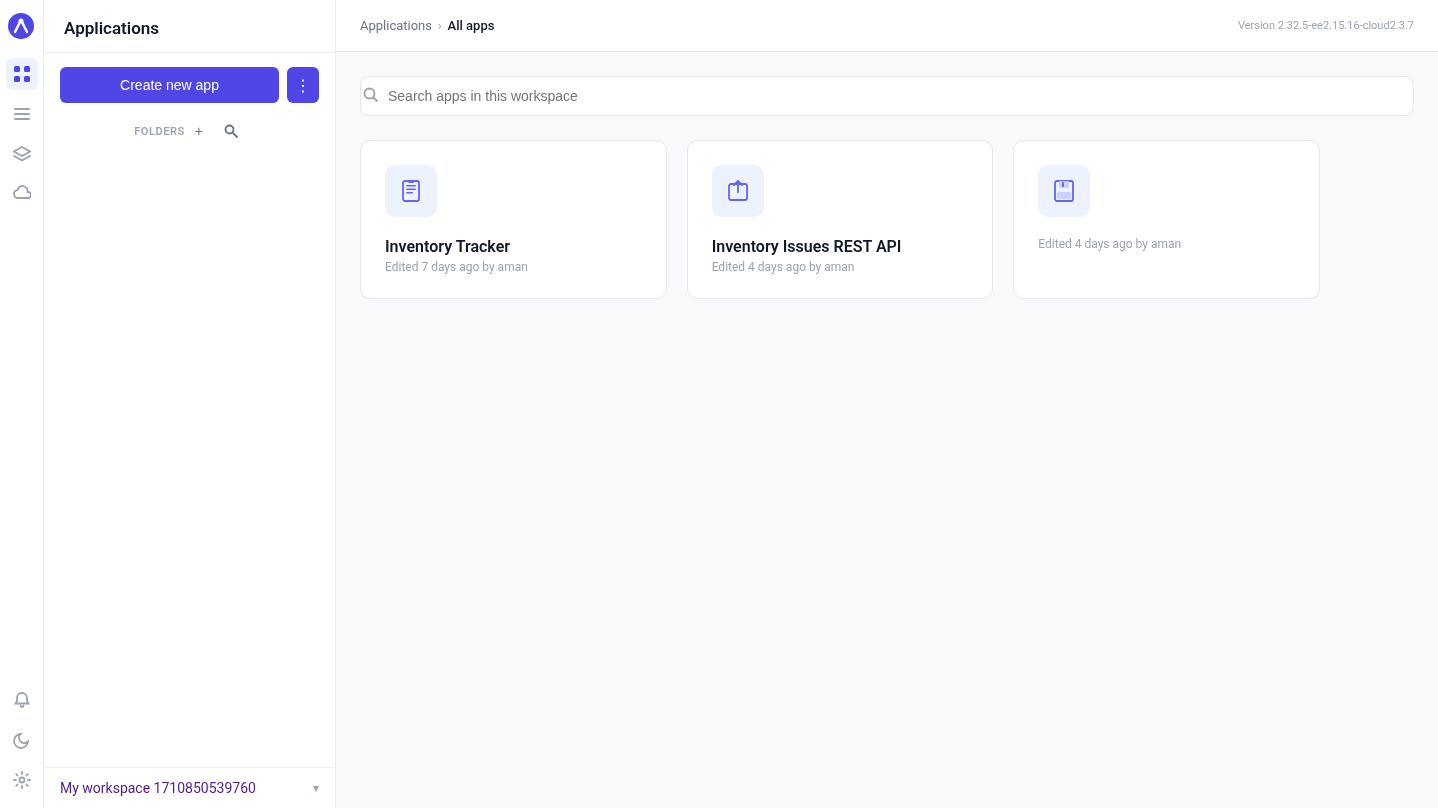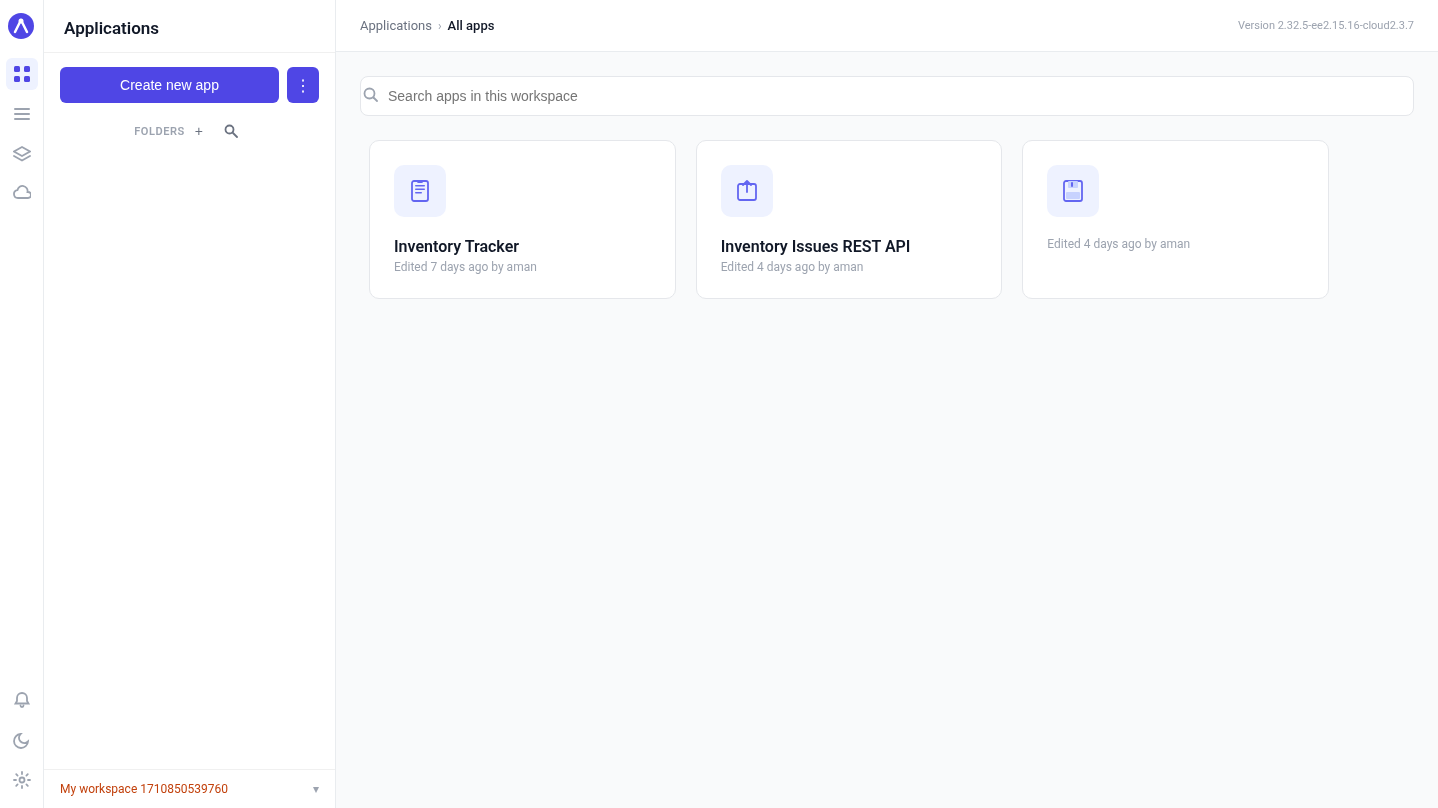--- a/index.html
+++ b/index.html
@@ -129,22 +129,22 @@
     }
     .sidebar-bottom {
       margin-top: auto;
       padding: 12px 16px;
       border-top: 1px solid #f0f0f0;
       display: flex;
       align-items: center;
       gap: 8px;
     }
     .workspace-name {
-      font-size: 12px;
-      color: #c2410c;
+      font-size: 14px;
+      color: #4c1d95;
       flex: 1;
     }
     .chevron-down {
       color: #9ca3af;
       font-size: 12px;
     }
 
     
     .main {
       flex: 1;
@@ -204,21 +204,20 @@
       background: transparent;
       flex: 1;
     }
     .search-icon { color: #9ca3af; font-size: 14px; }
 
     .apps-grid {
       display: grid;
       grid-template-columns: repeat(3, 1fr);
       gap: 20px;
       max-width: 960px;
-      margin-left: 9px;
     }
     .app-card {
       background: #fff;
       border: 1px solid #e5e7eb;
       border-radius: 10px;
       padding: 24px;
       cursor: pointer;
       transition: box-shadow 0.15s;
     }
     .app-icon-wrap {

